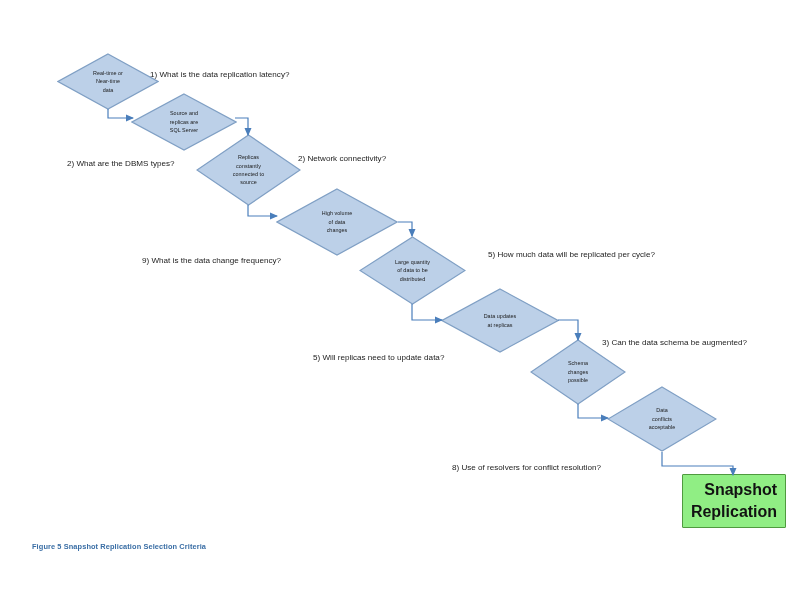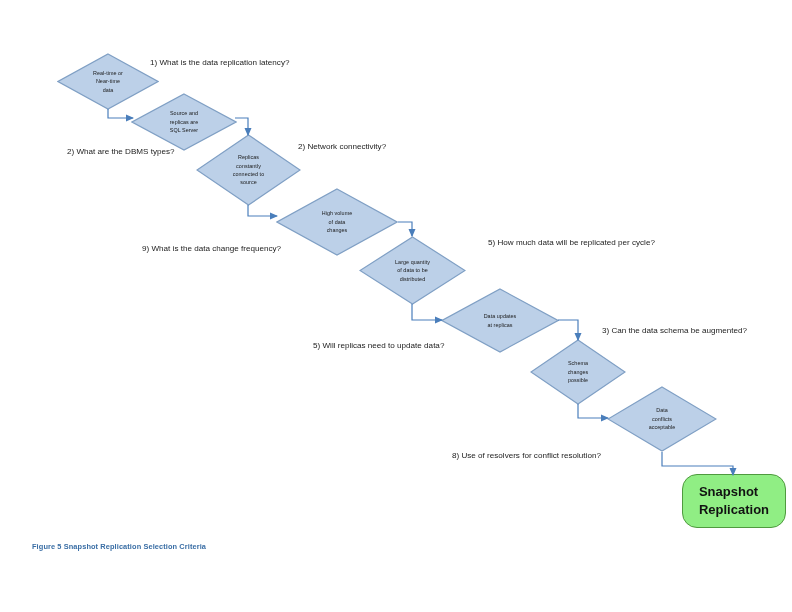--- a/index.html
+++ b/index.html
@@ -40,33 +40,34 @@
     letter-spacing: 0.05px;
     font-family: "Liberation Sans", sans-serif;
   }
   
   .qlabel {
     position: absolute;
     font-size: 8.1px;
     color: #1c1c1c;
     white-space: nowrap;
     font-family: "Liberation Sans", sans-serif;
+    margin-top: 12px;
   }
   
   .terminal {
     position: absolute;
     border: 1.4px solid #4f9a3f;
-    border-radius: 15px;
+    border-radius: 1px;
     background: #90ee84;
     display: flex;
     align-items: center;
     justify-content: center;
-    text-align: left;
+    text-align: right;
     color: #121212;
-    font-size: 13px;
+    font-size: 16px;
     font-weight: bold;
     line-height: 1.35;
     font-family: "Liberation Sans", sans-serif;
   }
   
   .caption {
     position: absolute;
     font-size: 7.4px;
     font-weight: bold;
     color: #3a6ea5;

